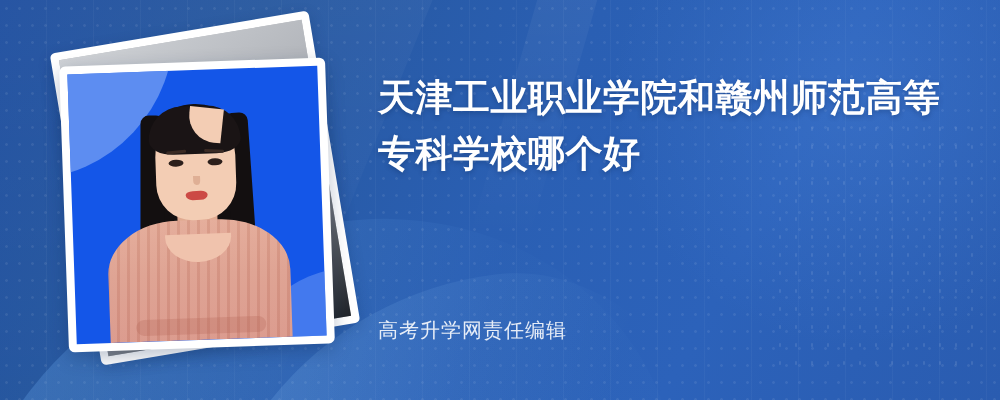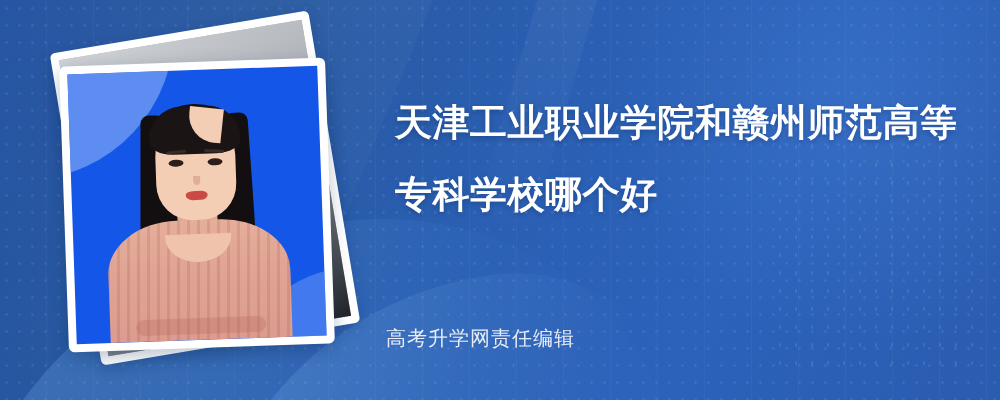--- a/index.html
+++ b/index.html
@@ -283,44 +283,44 @@
     left: 378px;
     top: 0;
     width: 600px;
     height: 400px;
   }
   .title {
     position: absolute;
     top: 70px;
     left: 0;
     width: 590px;
-    margin: 17px;
+    margin: 0;
     color: #ffffff;
     font-size: 37px;
     font-weight: bold;
-    line-height: 72px;
+    line-height: 56px;
     letter-spacing: 0.5px;
     text-shadow: 0 2px 5px rgba(8,30,70,0.30);
   }
   .author-name {
     position: absolute;
     left: 14px;
     top: 272px;
     margin: 0;
     color: #ffffff;
     font-size: 27px;
     font-weight: bold;
     letter-spacing: 1px;
     text-shadow: 0 2px 5px rgba(8,30,70,0.30);
   }
   .author-role {
     position: absolute;
     left: 0px;
     top: 317px;
-    margin: 8px;
+    margin: 0;
     color: rgba(255,255,255,0.88);
     font-size: 20px;
     font-weight: normal;
     letter-spacing: 1px;
   }
 </style>
 </head>
 <body>
 
 <div id="banner">

